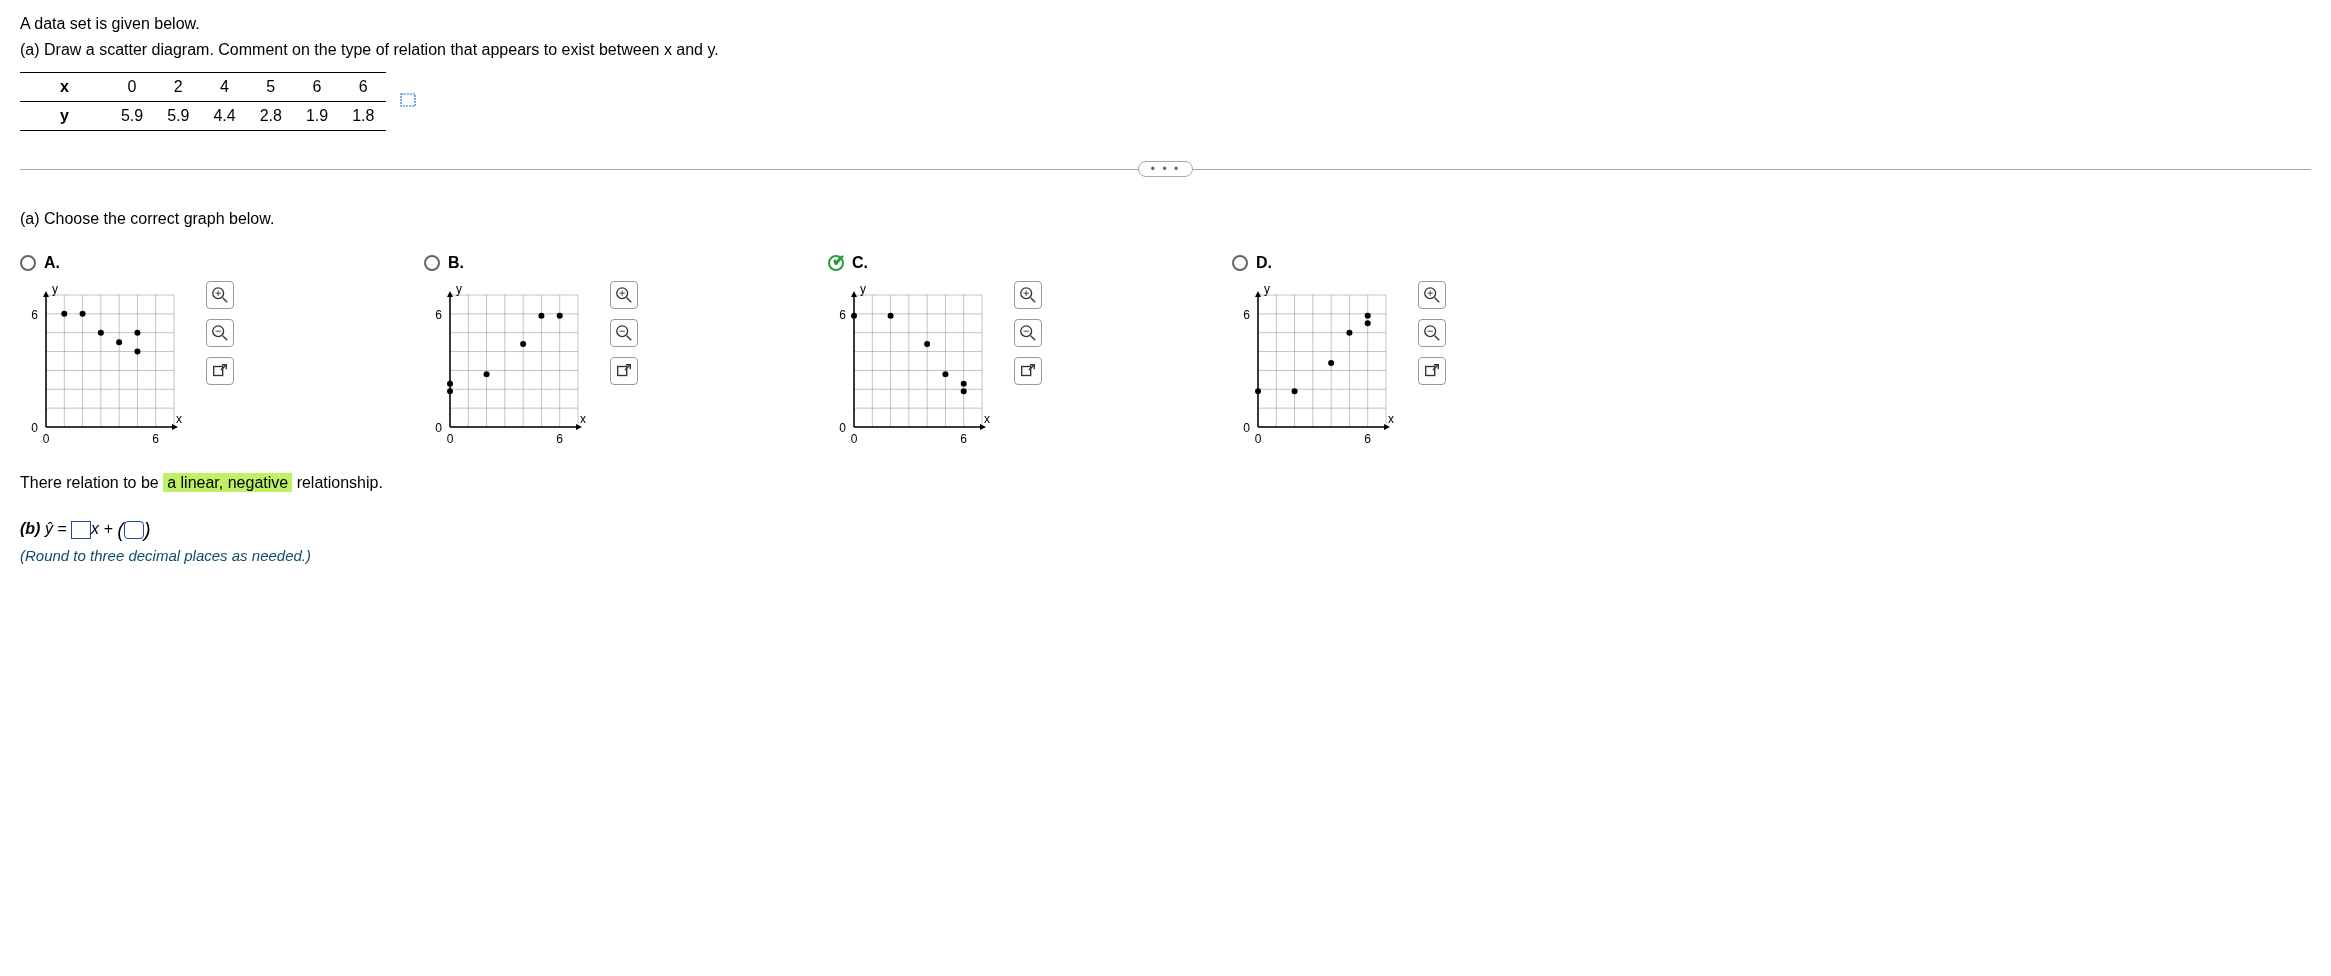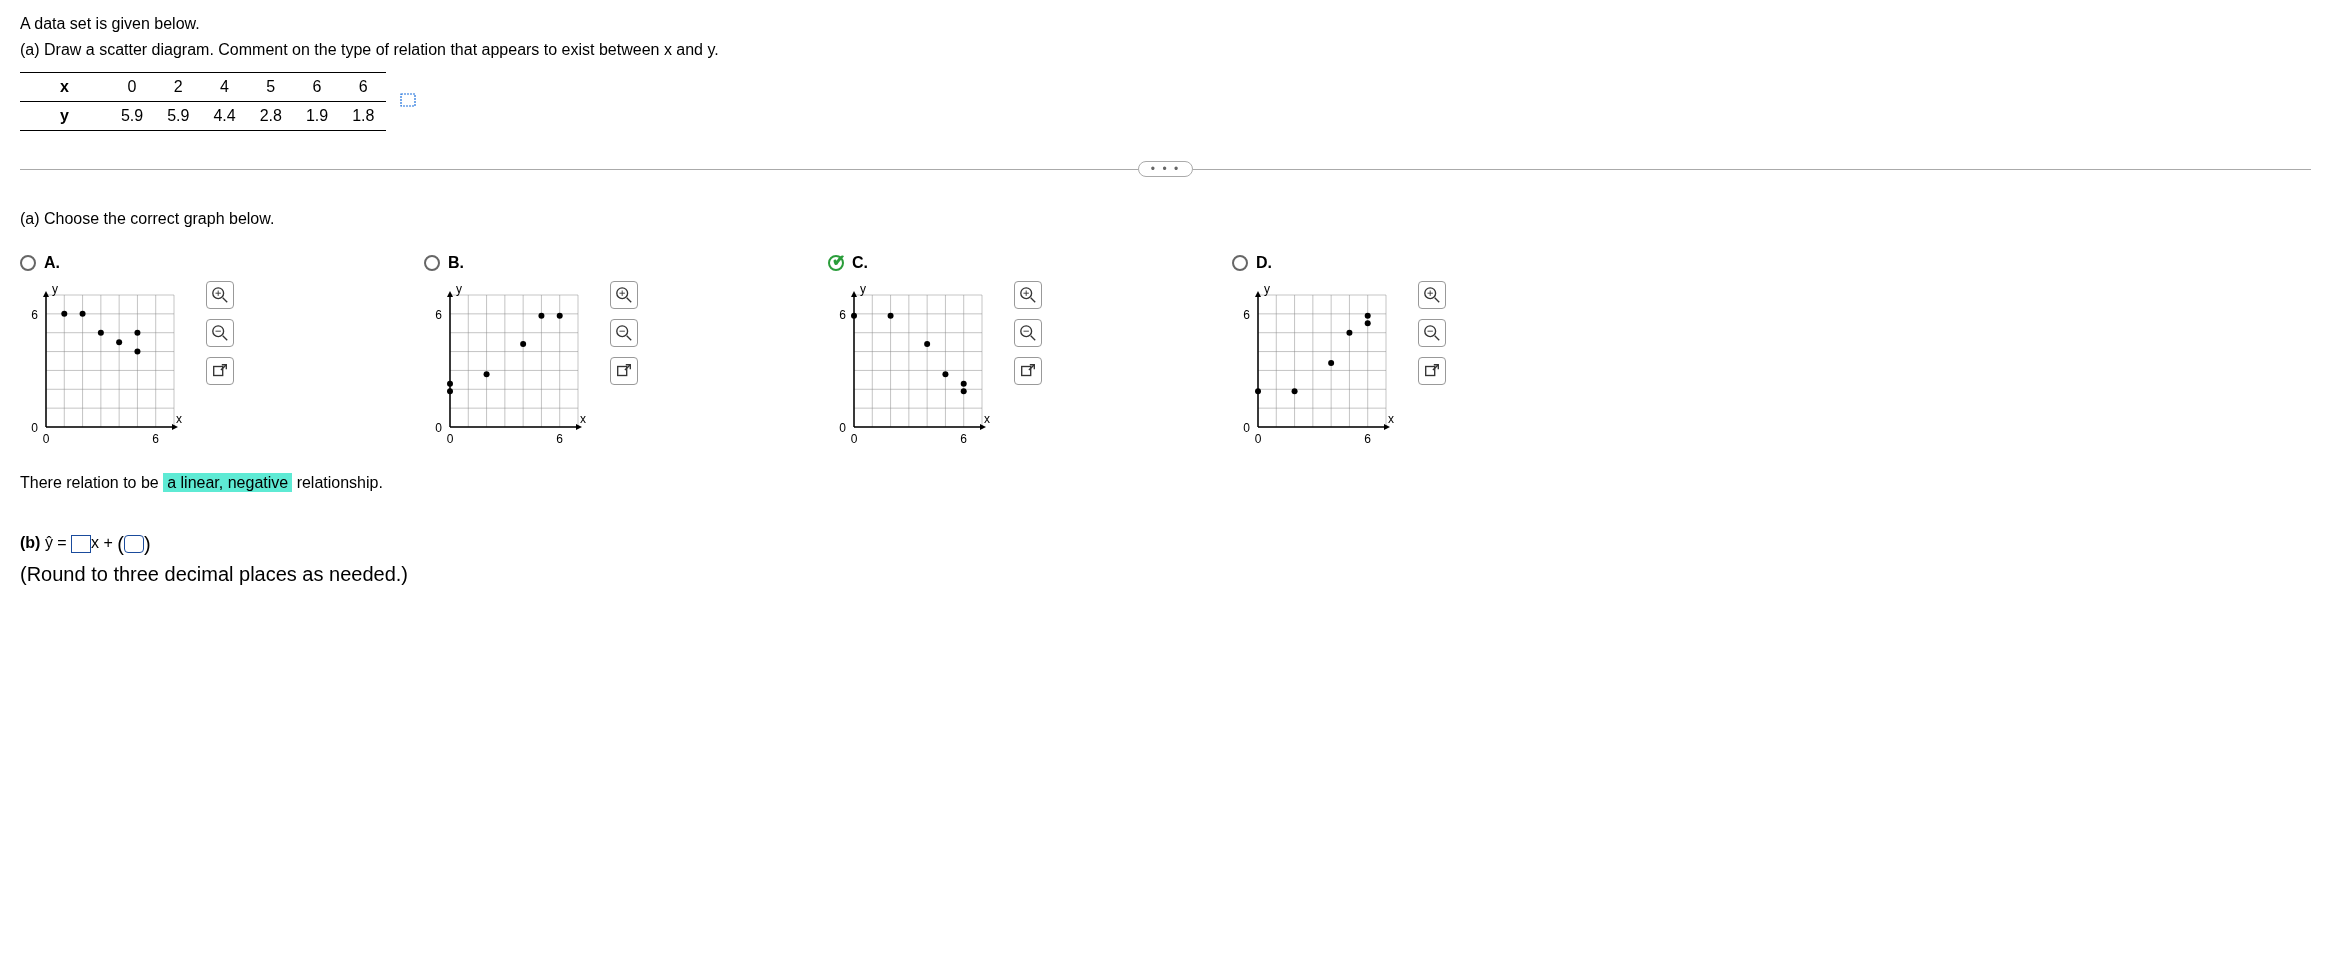--- a/index.html
+++ b/index.html
@@ -53,31 +53,31 @@
   .graph-row { display: flex; gap: 16px; align-items: flex-start; }
   .graph-tools { display: flex; flex-direction: column; gap: 10px; }
   .tool-btn {
     width: 28px; height: 28px; border: 1px solid #999; border-radius: 4px;
     display: flex; align-items: center; justify-content: center;
     cursor: pointer; background: #fff;
   }
   .tool-btn svg { width: 18px; height: 18px; }
   .scatter-svg { display: block; }
   .sentence { margin-top: 10px; }
-  .highlight { background: #5eead4; padding: 1px 4px; }
-  .part-b { margin-top: 34px; }
+  .highlight { background: #bef264; padding: 1px 4px; }
+  .part-b { margin-top: 20px; font-style: italic; }
   .eq-input {
     display: inline-block; width: 20px; height: 18px;
     border: 1px solid #1a4b9c; background: #fff; vertical-align: middle;
   }
   .eq-input.paren {
     border-radius: 4px;
   }
   .paren-wrap { font-size: 20px; vertical-align: middle; }
-  .instruction { color: #000000; font-size: 20px; }
+  .instruction { color: #0c4a6e; font-size: 15px; }
 </style>
 </head>
 <body>
 
 <div class="intro">
   <p>A data set is given below.</p>
   <p>(a) Draw a scatter diagram. Comment on the type of relation that appears to exist between x and y.</p>
 </div>
 
 <div class="table-wrap">

